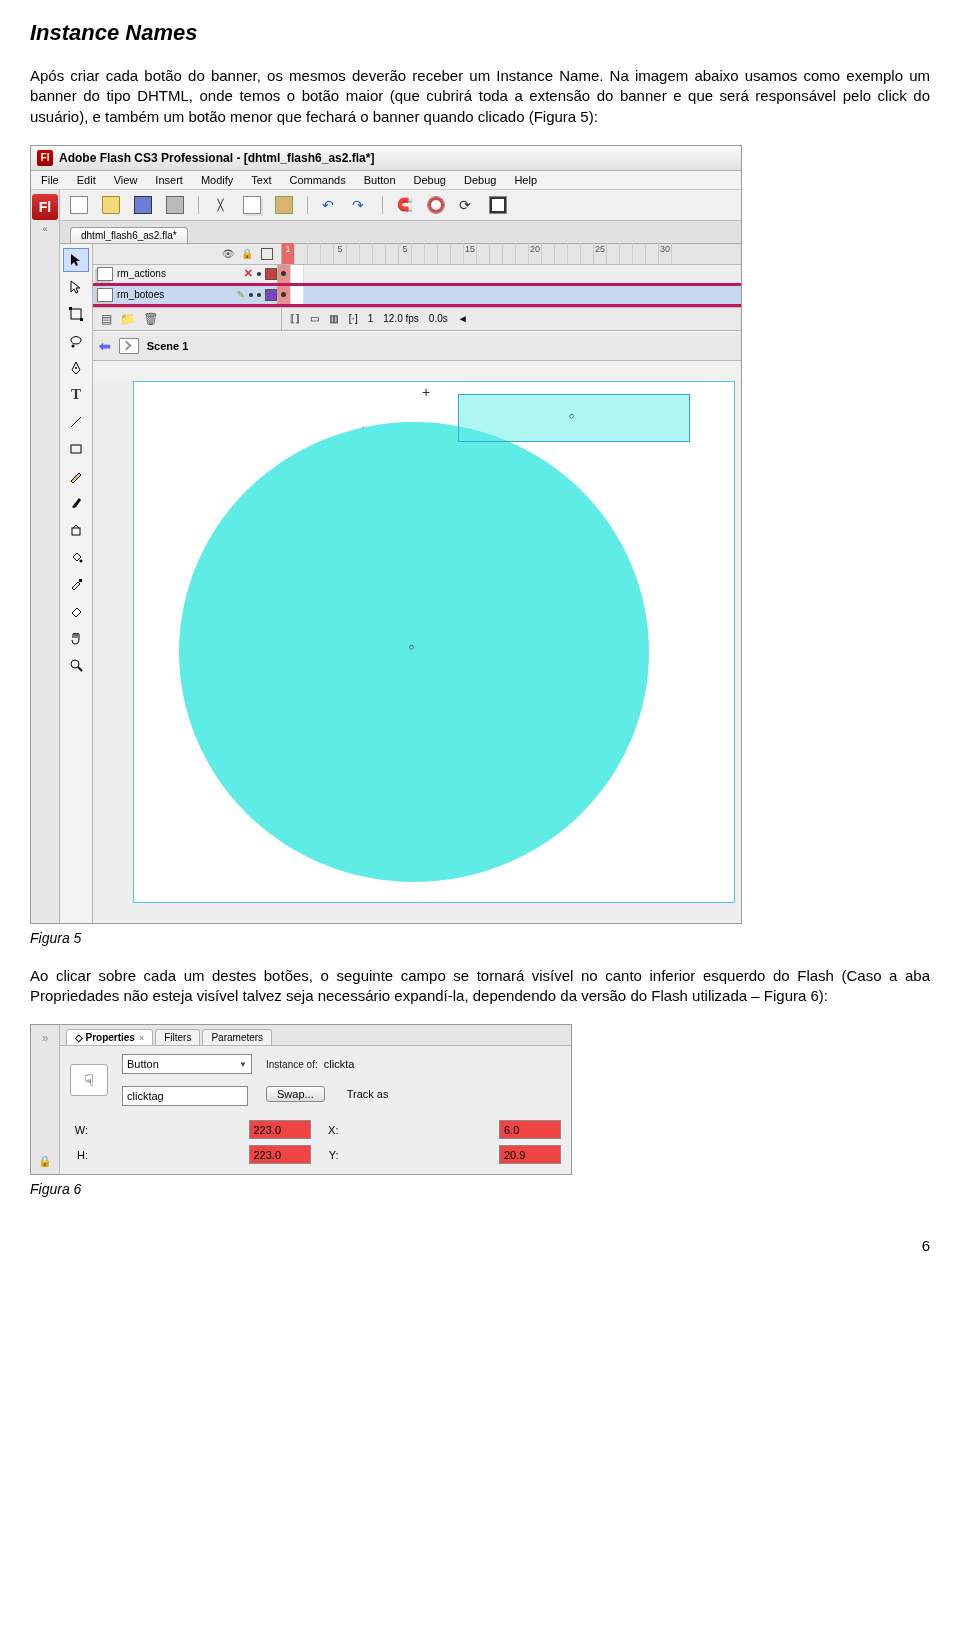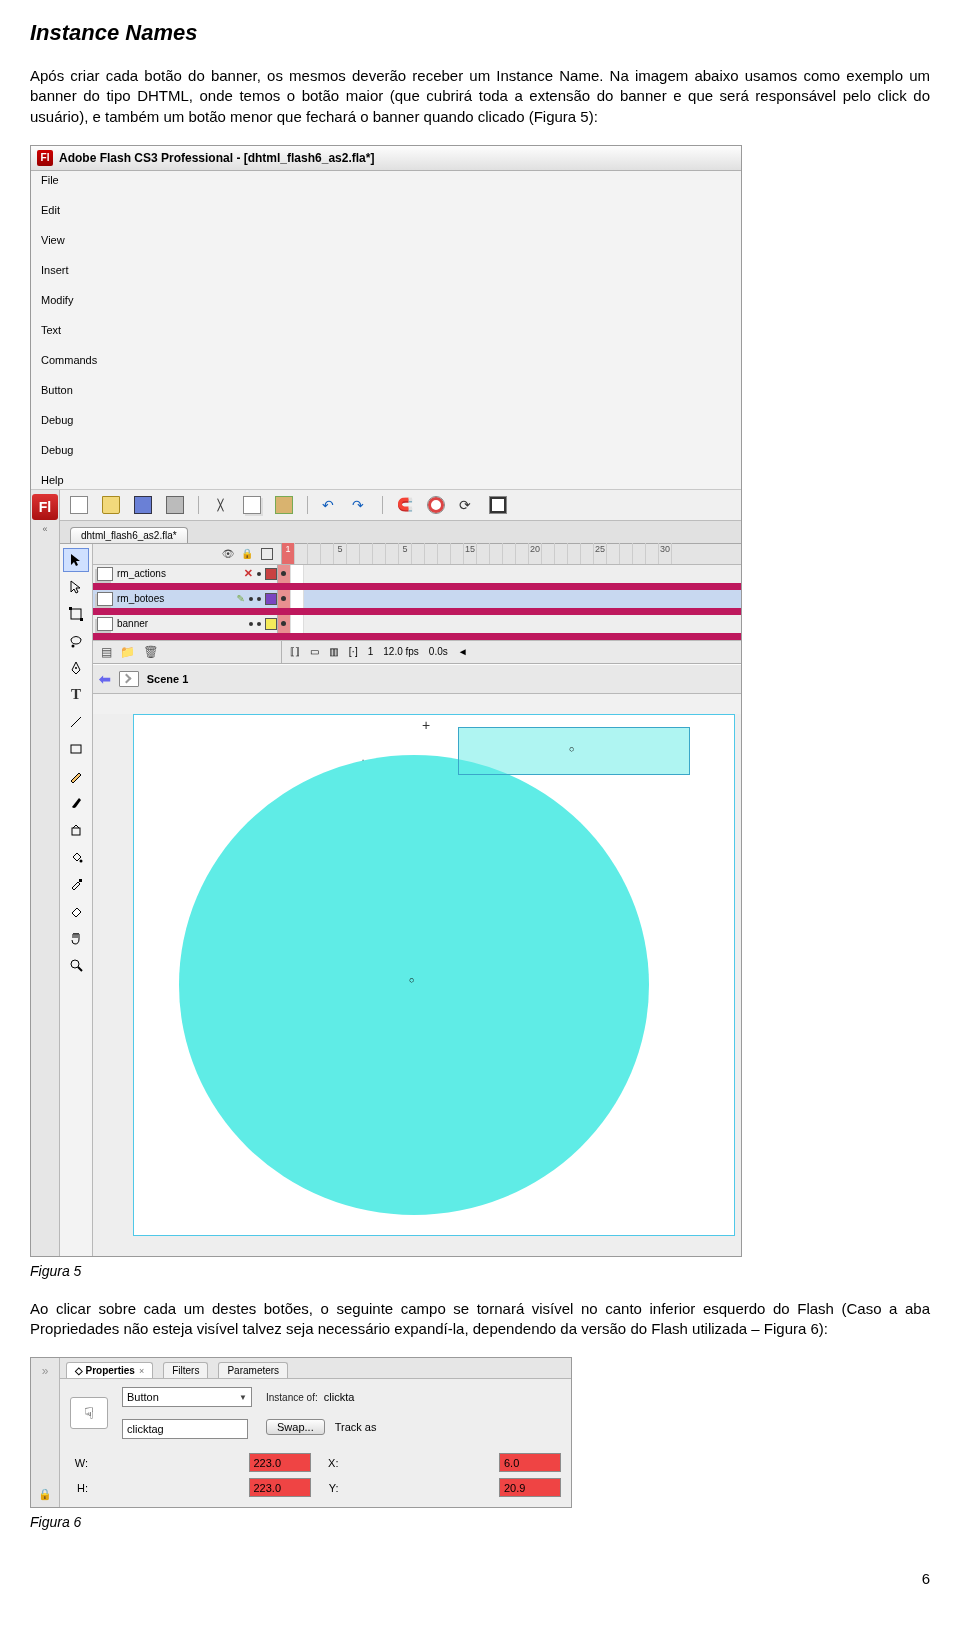--- a/index.html
+++ b/index.html
@@ -60,21 +60,20 @@
     align-items: center; justify-content: center;
     color: #fff; font-size: 10px; font-weight: bold;
     margin-right: 6px;
   }
   .menubar {
     display: flex;
     gap: 18px;
     padding: 3px 10px;
     background: #f3f3f3;
     border-bottom: 1px solid #c8c8c8;
-    flex-direction: column;
   }
   .mainrow { display: flex; }
   .fl-side {
     width: 28px;
     background: #e6e6e6;
     border-right: 1px solid #b8b8b8;
     display: flex; flex-direction: column; align-items: center;
     padding-top: 4px;
   }
   .fl-big {
@@ -181,21 +180,21 @@
   }
   .tl-framehead .fcol {
     width: 12px; height:100%;
     border-right:1px solid #ccc;
     display:flex; align-items:flex-start; justify-content:center;
     font-size:9px; color:#555;
     padding-top:1px;
   }
   .tl-framehead .fcol.red { background:#e56b6b; color:#fff;}
   .tl-rows { }
-  .tl-row { display:flex; height:18px; border-bottom:7px solid #be185d;}
+  .tl-row { display:flex; height:18px; border-bottom:3px solid #be185d;}
   .tl-row.sel { background:#c8d8f0; }
   .layercell {
     width: 180px; display:flex; align-items:center;
     border-right:1px solid #b3b3b3;
     font-size:10px;
     padding-left: 4px;
     gap: 4px;
   }
   .layer-icn { width:14px; height:12px; background:#fff; border:1px solid #777; box-shadow: -2px 2px 0 #ccc; }
   .pen { color:#7a4; font-size:10px;}
@@ -267,21 +266,21 @@
   .prop-side {
     width:28px; background:#e6e6e6;
     border-right:1px solid #b8b8b8;
     display:flex; flex-direction:column; align-items:center; justify-content:space-between;
     padding: 6px 0;
   }
   .prop-side .arrw { color:#999; font-size:12px;}
   .prop-side .lock { color:#333; font-size:11px;}
   .prop-body { flex:1; }
   .prop-tabs {
-    display:flex; gap:10px;
+    display:flex; gap:2px;
     background:#e6e6e6;
     border-bottom:1px solid #b6b6b6;
     padding: 4px 6px 0 6px;
     font-size:10px;
   }
   .ptab {
     padding:2px 8px; background:#f2f2f2;
     border:1px solid #b2b2b2; border-bottom:none;
     border-radius:3px 3px 0 0;
   }
@@ -542,34 +541,20 @@
                   <span class="pen">✎</span>
                   <span class="dot"></span>
                   <span class="dot"></span>
                   <span class="sq purple"></span>
                 </div>
                 <div class="framecell">
                     <div class="fc cur key"></div>
                     <div class="fc white"></div>
                   </div>
               </div>
-              <div class="tl-row">
-                <div class="layercell">
-                  <span class="layer-icn"></span>
-                  <span>banner</span>
-                  <span style="flex:1"></span>
-                  <span class="dot"></span>
-                  <span class="dot"></span>
-                  <span class="sq yellow"></span>
-                </div>
-                <div class="framecell">
-                    <div class="fc cur key"></div>
-                    <div class="fc white"></div>
-                  </div>
-              </div>
             </div>
             <div class="tl-footer">
               <div class="tlf-left">
                 <span>▤</span>
                 <span>📁</span>
                 <span>🗑</span>
               </div>
               <div class="tlf-right">
                 <span>⟦⟧</span>
                 <span>▭</span>
@@ -630,21 +615,21 @@
             <span>Button</span>
             <span class="car">▼</span>
           </div>
           <div class="txtin">clicktag</div>
         </div>
         <div>
           <div>
             <span class="inst-label">Instance of:</span>
             &nbsp;<span>clickta</span>
           </div>
-          <div style="margin-top:16px; display:flex; gap:10px; align-items:center;">
+          <div style="margin-top:16px; display:flex; gap:22px; align-items:center;">
             <button class="swapbtn">Swap...</button>
             <span>Track as</span>
           </div>
         </div>
       </div>
       <div class="wh-grid">
         <span class="lab">W:</span>
         <div class="numin">223.0</div>
         <span class="lab">X:</span>
         <div class="numin">6.0</div>

